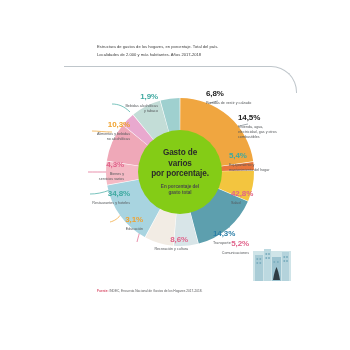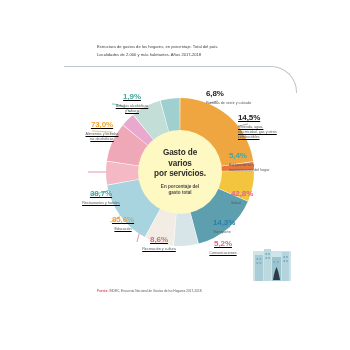--- a/index.html
+++ b/index.html
@@ -20,32 +20,32 @@
     border-top:.8px solid #bfc6cb;border-right:.8px solid #bfc6cb;
     border-top-right-radius:26px;
     pointer-events:none;
   }
 
   
   #donut-wrap{position:absolute;left:104px;top:96px;width:152px;height:152px;}
   #donut-svg{display:block;width:152px;height:152px;}
   .donut-center{
     position:absolute;left:34px;top:34px;width:84px;height:84px;border-radius:50%;
-    background:#fef9c3;display:flex;flex-direction:column;
+    background:#84cc16;display:flex;flex-direction:column;
     align-items:center;justify-content:center;text-align:center;
   }
   .center-title{font-size:8.2px;line-height:1.28;font-weight:bold;color:#2b2b2b;letter-spacing:-.1px;}
   .center-sub{margin-top:4px;font-size:4.6px;line-height:1.35;font-weight:bold;color:#4a4a4a;}
 
   
   .lbl{position:absolute;}
   .pct{font-size:8px;font-weight:bold;line-height:1;letter-spacing:-.1px;white-space:nowrap;}
   .cap{font-size:3.7px;line-height:1.45;color:#55585b;margin-top:2.5px;}
   .lbl.right{}
-  .lbl.left{text-align:center;text-decoration:underline;}
+  .lbl.left{text-align:right;}
 
   
   #leaders{position:absolute;left:0;top:0;width:350px;height:350px;pointer-events:none;}
 
   
   .source{position:absolute;left:97px;top:289px;font-size:3.2px;color:#59595b;}
   .source b{color:#d94f6a;}
 
   
   .corner-ill{position:absolute;left:253px;top:247px;width:38px;height:34px;}
@@ -92,75 +92,82 @@
           <path d="M2.861632159984495 64.74037524166164 A74 74 0 0 1 18.673702271889645 29.205816720578937 L44.23813233983075 50.073493047888334 A41 41 0 0 0 35.47739079134276 69.76155925551524 Z" fill="#efa8b8"></path>
           <path d="M19.125528482567844 28.657688167847162 A74 74 0 0 1 28.836956925105277 18.976782203074293 L49.86912478282859 44.40605500440603 A41 41 0 0 0 44.48846848358489 49.7698002011045 Z" fill="#e9a9cf"></path>
           <path d="M29.386505058233354 18.526683675692638 A74 74 0 0 1 55.868633374713625 4.790955084355289 L64.8461347076116 36.54633997916982 A41 41 0 0 0 50.173604153886046 44.15667609058646 Z" fill="#c3ddd7"></path>
           <path d="M56.55310814993786 4.60099162192806 A74 74 0 0 1 75.64482686089198 2.0008523559814506 L75.8032148823861 35.00047225128702 A41 41 0 0 0 65.22537073172234 36.44108995268987 Z" fill="#9fd0cf"></path>
         </g>
     </svg>
     <div class="donut-center">
       <div class="center-title">
         <div>Gasto de</div>
         <div>varios</div>
-        <div>por servicios.</div>
+        <div>por porcentaje.</div>
       </div>
       <div class="center-sub">
         <div>En porcentaje del</div>
         <div>gasto total</div>
       </div>
     </div>
   </div>
 
   <div class="lbl left" style="left:106px;top:93px;width:52px;">
     <div class="pct" style="color:#3fa9a0">1,9%</div>
     <div class="cap">
       <div>Bebidas alcohólicas</div>
         <div>y tabaco</div>
     </div>
   </div>
 
   <div class="lbl left" style="left:74px;top:121px;width:56px;">
-    <div class="pct" style="color:#f0a22e">73,0%</div>
+    <div class="pct" style="color:#f0a22e">10,3%</div>
     <div class="cap">
       <div>Alimentos y bebidas</div>
         <div>no alcohólicas</div>
     </div>
   </div>
 
+  <div class="lbl left" style="left:72px;top:161px;width:52px;">
+    <div class="pct" style="color:#e0628a">4,3%</div>
+    <div class="cap">
+      <div>Bienes y</div>
+        <div>servicios varios</div>
+    </div>
+  </div>
 
   <div class="lbl left" style="left:72px;top:190px;width:58px;">
-    <div class="pct" style="color:#3fa9a0">38,7%</div>
+    <div class="pct" style="color:#3fa9a0">34,8%</div>
     <div class="cap">
       <div>Restaurantes y hoteles</div>
     </div>
   </div>
 
   <div class="lbl left" style="left:103px;top:216px;width:40px;">
-    <div class="pct" style="color:#f0a22e">85,6%</div>
+    <div class="pct" style="color:#f0a22e">3,1%</div>
     <div class="cap">
       <div>Educación</div>
     </div>
   </div>
 
   <div class="lbl left" style="left:130px;top:236px;width:58px;">
     <div class="pct" style="color:#e0628a">8,6%</div>
     <div class="cap">
       <div>Recreación y cultura</div>
     </div>
   </div>
 
   <div class="lbl left" style="left:173px;top:240px;width:52px;margin-left:24px;">
     <div class="pct" style="color:#e0628a">5,2%</div>
     <div class="cap">
       <div>Comunicaciones</div>
     </div>
   </div>
 
-  <div class="lbl right" style="left:213px;top:219px;width:48px;">
+  <div class="lbl right" style="left:213px;top:230px;width:48px;">
     <div class="pct" style="color:#2b7fa8">14,3%</div>
     <div class="cap">
       <div>Transporte</div>
     </div>
   </div>
 
   <div class="lbl right" style="left:231px;top:190px;width:46px;">
     <div class="pct" style="color:#e0628a">42,8%</div>
     <div class="cap">
       <div>Salud</div>
@@ -168,21 +175,21 @@
   </div>
 
   <div class="lbl right" style="left:229px;top:152px;width:52px;">
     <div class="pct" style="color:#3fa9a0">5,4%</div>
     <div class="cap">
       <div>Equipamiento y</div>
         <div>mantenimiento del hogar</div>
     </div>
   </div>
 
-  <div class="lbl right" style="left:238px;top:114px;width:56px;text-decoration:underline;">
+  <div class="lbl right" style="left:238px;top:114px;width:56px;">
     <div class="pct" style="color:#1c1c1c">14,5%</div>
     <div class="cap">
       <div>Vivienda, agua,</div>
         <div>electricidad, gas y otros combustibles</div>
     </div>
   </div>
 
   <div class="lbl right" style="left:206px;top:90px;width:82px;">
     <div class="pct" style="color:#1c1c1c">6,8%</div>
     <div class="cap">

